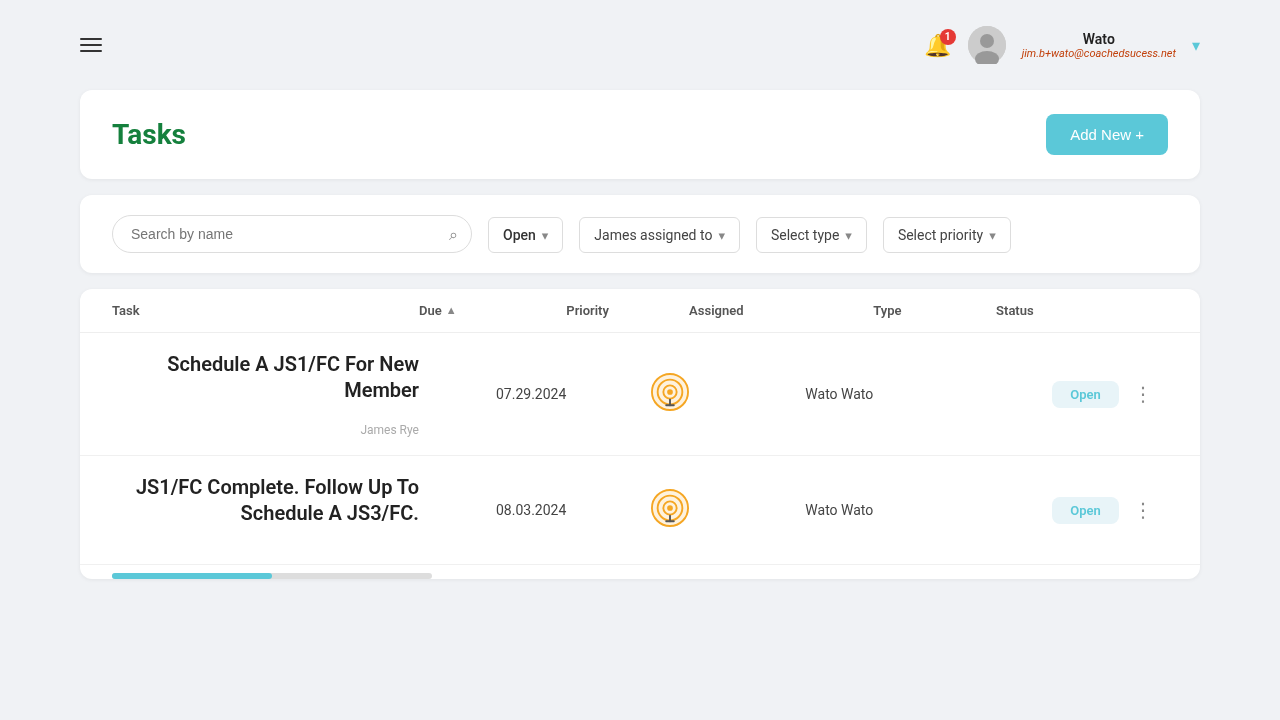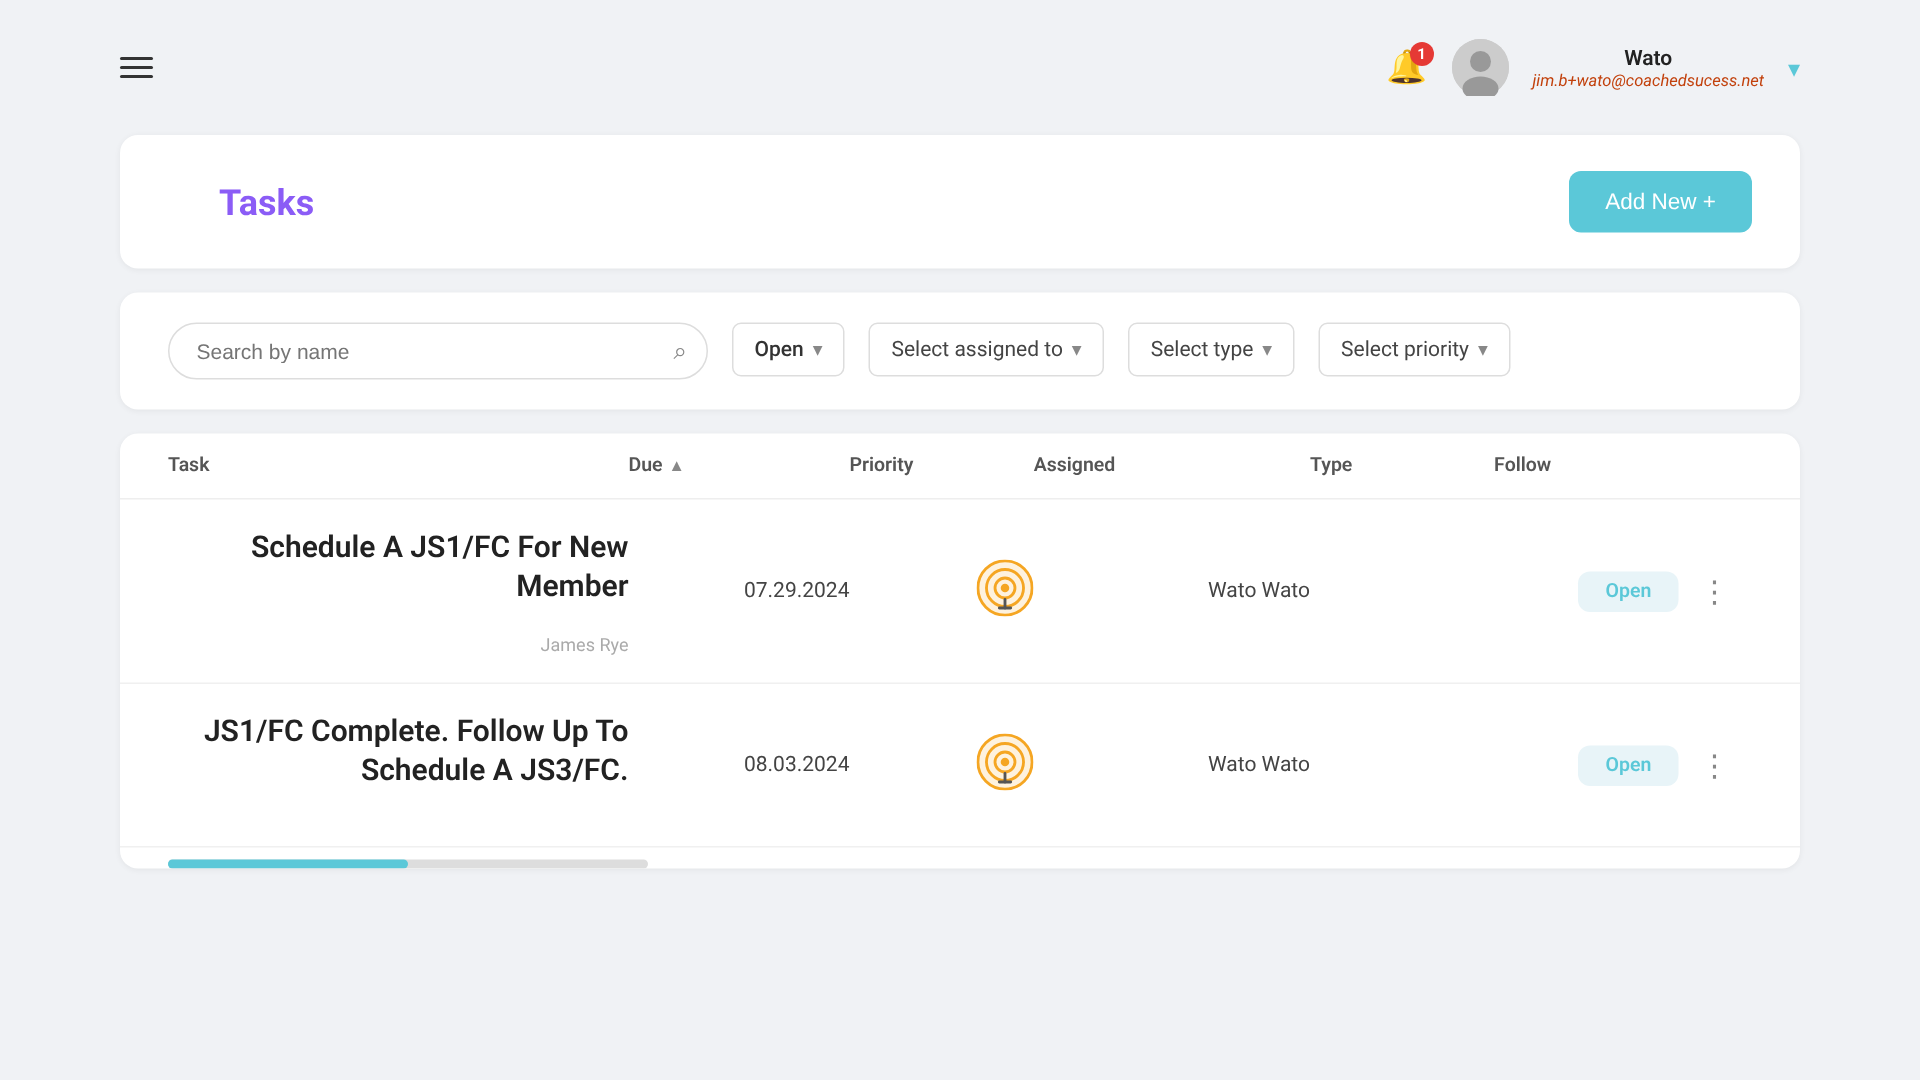--- a/index.html
+++ b/index.html
@@ -109,43 +109,42 @@
       background: white;
       border-radius: 12px;
       padding: 24px 32px;
       margin-bottom: 16px;
       display: flex;
       align-items: center;
       justify-content: space-between;
       box-shadow: 0 1px 4px rgba(0,0,0,0.06);
     }
     .page-title {
-      font-size: 24px;
+      font-size: 28px;
       font-weight: 700;
-      color: #8b5cf6;
-      margin-left: 34px;
+      color: #15803d;
     }
     .add-new-btn {
       background: #5bc8d8;
       color: white;
       border: none;
       border-radius: 8px;
       padding: 12px 24px;
       font-size: 15px;
       font-weight: 400;
       cursor: pointer;
     }
     
     .filter-card {
       background: white;
       border-radius: 12px;
       padding: 20px 32px;
       margin-bottom: 16px;
       display: flex;
-      align-items: flex-start;
+      align-items: flex-end;
       gap: 16px;
       box-shadow: 0 1px 4px rgba(0,0,0,0.06);
       flex-wrap: nowrap;
     }
     .search-wrap {
       position: relative;
       flex: 1;
       max-width: 360px;
     }
     .search-input {
@@ -324,21 +323,21 @@
     <div class="filter-card">
       <div class="search-wrap">
         <input class="search-input" type="text" placeholder="Search by name" style="">
         <span class="search-icon">⌕</span>
       </div>
       <div class="filter-select open-select">
         <span>Open</span>
         <span class="chevron">▾</span>
       </div>
       <div class="filter-select">
-        <span>Select assigned to</span>
+        <span>James assigned to</span>
         <span class="chevron">▾</span>
       </div>
       <div class="filter-select">
         <span>Select type</span>
         <span class="chevron">▾</span>
       </div>
       <div class="filter-select">
         <span>Select priority</span>
         <span class="chevron">▾</span>
       </div>
@@ -356,21 +355,21 @@
         <div class="col-header">
           <span>Priority</span>
         </div>
         <div class="col-header">
           <span>Assigned</span>
         </div>
         <div class="col-header">
           <span>Type</span>
         </div>
         <div class="col-header">
-          <span>Follow</span>
+          <span>Status</span>
         </div>
         <div class="col-header"></div>
       </div>
 
       <div class="table-row">
         <div>
           <div class="task-title">Schedule A JS1/FC For New Member</div>
           <div class="task-subtitle">James Rye</div>
         </div>
         <div class="due-date">07.29.2024</div>

